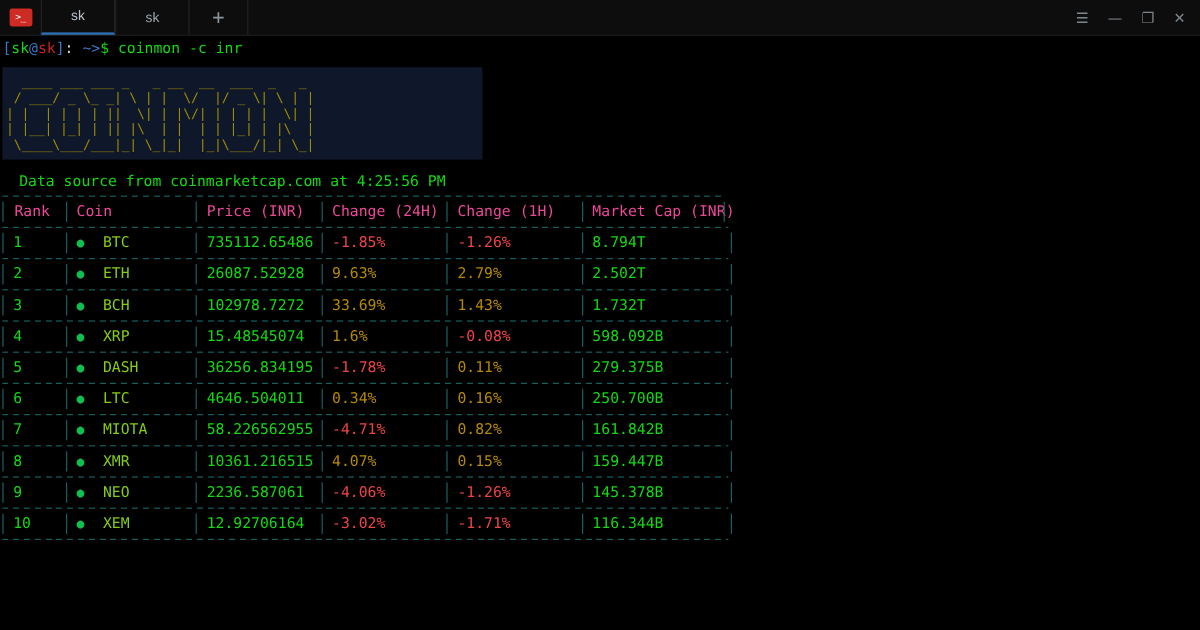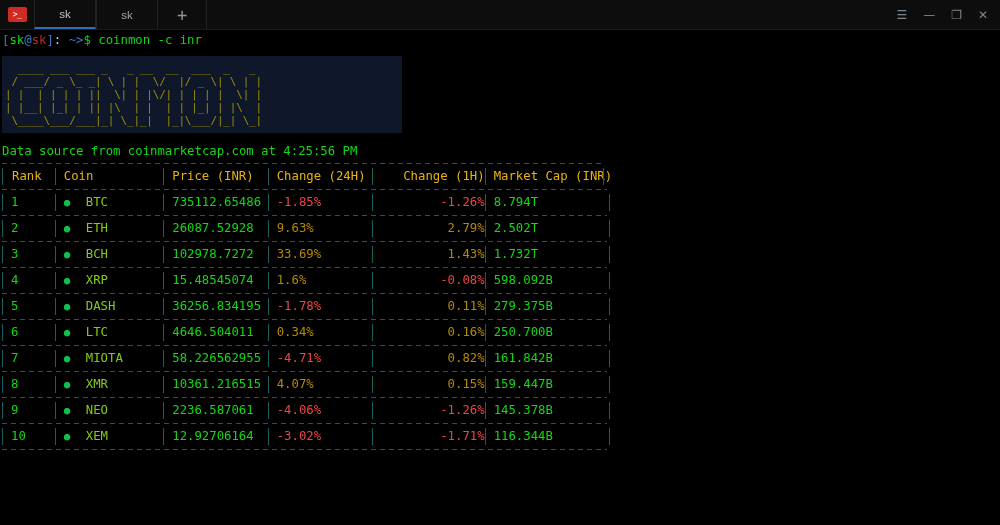--- a/index.html
+++ b/index.html
@@ -115,21 +115,21 @@
     font-family: "DejaVu Sans Mono", "Liberation Mono", monospace;
     font-size: 11px;
     line-height: 13px;
     white-space: pre;
     letter-spacing: -0.2px;
     padding-left: 3px;
   }
 
   
   #datasource {
-    margin: 12px 0 5px 2px;
+    margin: 12px 0 5px 16px;
     color: #12d912;
     font-size: 12.3px;
     white-space: pre;
   }
 
   
   #table {
     margin-left: 2px;
     width: 609px;
     font-size: 12.3px;
@@ -156,24 +156,24 @@
   .cell {
     white-space: pre;
     overflow: hidden;
     padding-left: 8px;
     box-sizing: border-box;
   }
   .col-rank { width: 52px; }
   .col-coin { width: 108px; display: flex; align-items: center; }
   .col-price { width: 104px; }
   .col-ch24 { width: 104px; }
-  .col-ch1 { width: 112px; text-align: right; }
+  .col-ch1 { width: 112px; }
   .col-cap { width: 126px; }
 
-  .hdr .cell { color: #eab308; }
+  .hdr .cell { color: #ec4899; }
   .hdr .col-rank { padding-left: 9px; }
 
   .coin-icon {
     color: #0fbf4f;
     font-size: 11px;
     width: 22px;
     display: inline-block;
   }
   .coin-name { color: #84cc16; }
   .v-green  { color: #12d912; }

